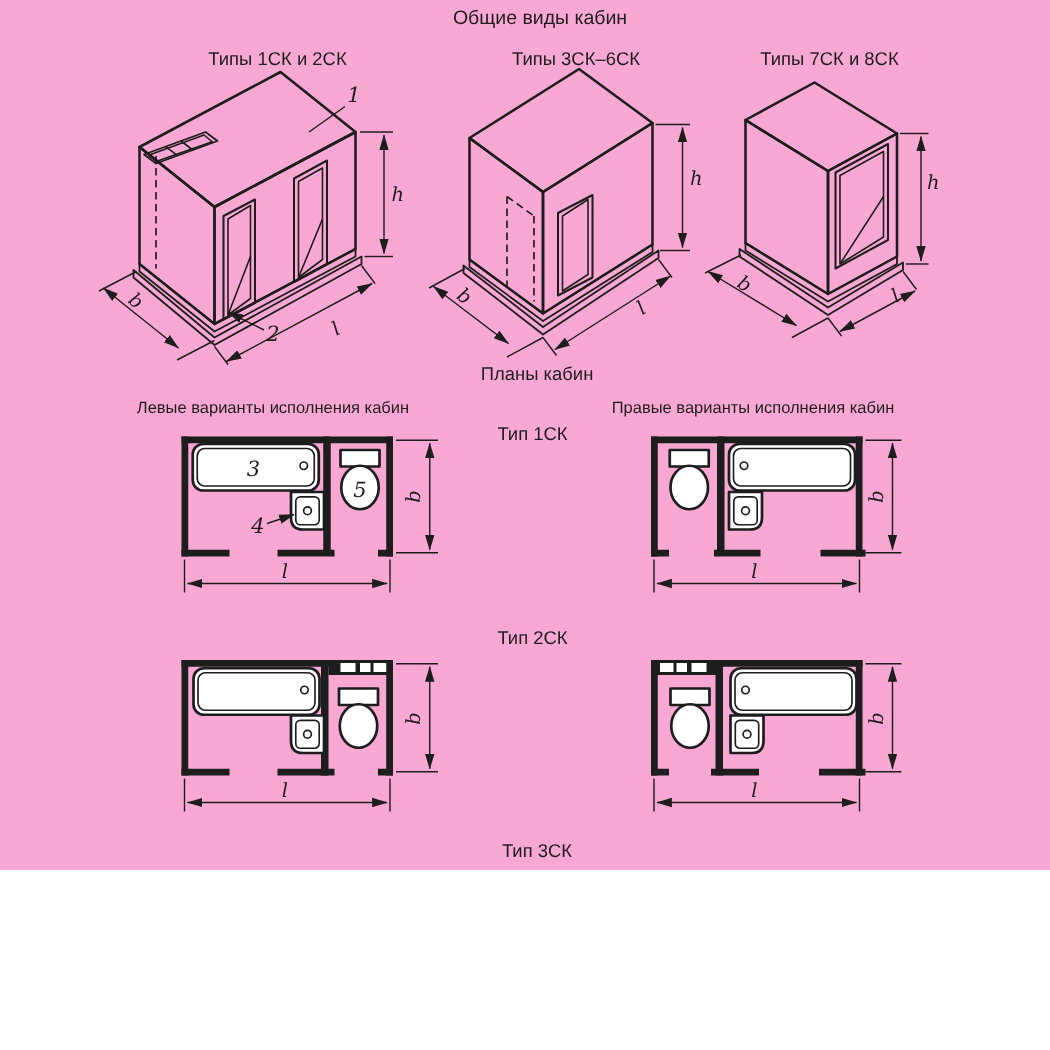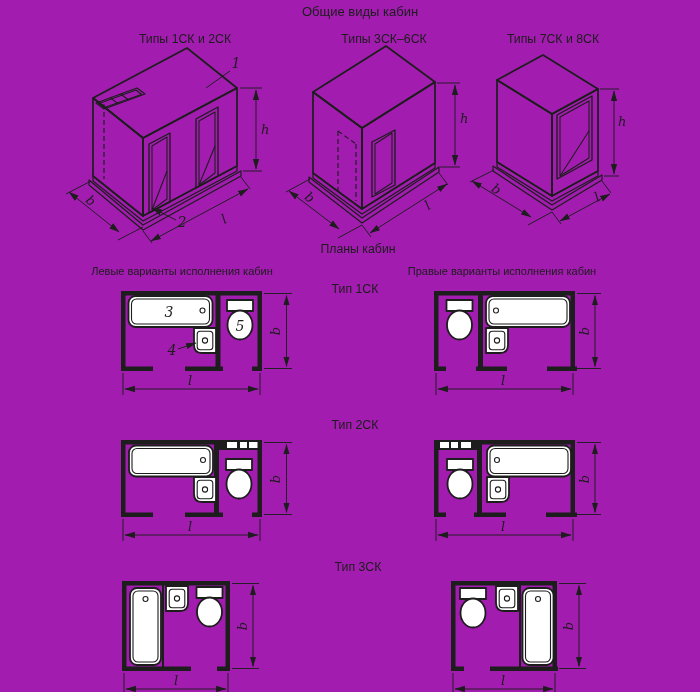--- a/index.html
+++ b/index.html
@@ -1,16 +1,16 @@
 <!DOCTYPE html>
 <html><head>
 <meta charset="utf-8">
 <style>
   html,body{margin:0;padding:0;background:#ffffff;}
-  .stage{position:relative;width:700px;height:692px;background:#a21caf;overflow:hidden;}
+  .stage{position:relative;width:700px;height:580px;background:#f9a8d4;overflow:hidden;}
   svg{display:block;}
   .edge{fill:none;stroke:#1d1d1d;stroke-width:1.7;stroke-linejoin:round;stroke-linecap:round;}
   .thin{fill:none;stroke:#1d1d1d;stroke-width:1.2;stroke-linejoin:round;}
   .door{fill:none;stroke:#1d1d1d;stroke-width:1.35;stroke-linejoin:round;}
   .door2{fill:none;stroke:#1d1d1d;stroke-width:1.05;stroke-linejoin:round;}
   .dash{fill:none;stroke:#1d1d1d;stroke-width:1.1;stroke-dasharray:5 3;}
   .dim{fill:none;stroke:#1d1d1d;stroke-width:0.95;}
   .lead{fill:none;stroke:#1d1d1d;stroke-width:0.95;}
   .wall{fill:#1d1d1d;stroke:none;}
   .fx{fill:#ffffff;stroke:#1d1d1d;stroke-width:1.8;stroke-linejoin:round;}

